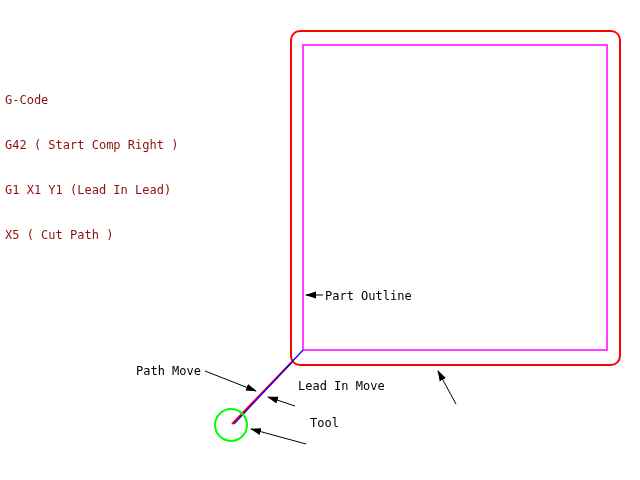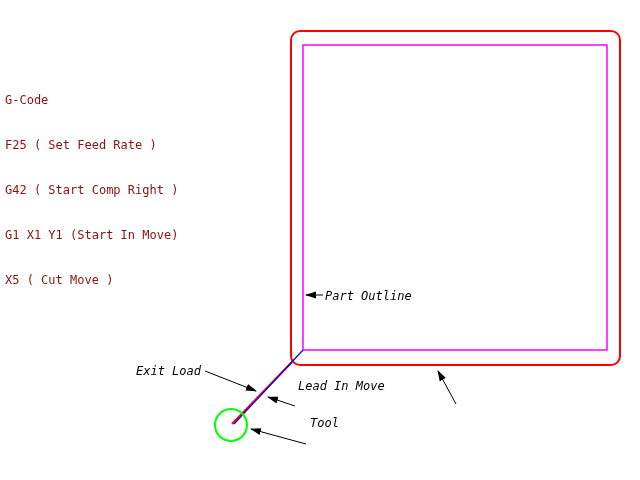--- a/index.html
+++ b/index.html
@@ -24,21 +24,20 @@
     position:absolute;left:5px;top:63px;
     font-size:12px;line-height:15px;
     color:var(--gcode-text);
     white-space:pre;
   }
   .label{
     position:absolute;
     font-size:12px;line-height:14px;
     color:var(--label-text);
     white-space:pre;
-    font-style:italic;
   }
   .lbl-part-outline{left:325px;top:289px;}
   .lbl-exit-move{left:136px;top:364px;}
   .lbl-lead-in{left:298px;top:379px;}
   .lbl-tool{left:310px;top:416px;}
   .lbl-comp-path{left:458px;top:402px;}
   .stroke-red{stroke:var(--compensated-path);stroke-width:2;fill:none;}
   .stroke-magenta{stroke:var(--part-outline);stroke-width:1.5;fill:none;}
   .stroke-blue{stroke:var(--lead-in);stroke-width:1.25;fill:none;}
   .stroke-green{stroke:var(--tool);stroke-width:2;fill:none;}
@@ -67,29 +66,28 @@
 
     <line x1="323" y1="295" x2="306" y2="295" class="arrow-line" marker-end="url(#arrowhead)"></line>
     <line x1="205" y1="371" x2="256" y2="391" class="arrow-line" marker-end="url(#arrowhead)"></line>
     <line x1="295" y1="406" x2="268" y2="397" class="arrow-line" marker-end="url(#arrowhead)"></line>
     <line x1="306" y1="444" x2="251" y2="429" class="arrow-line" marker-end="url(#arrowhead)"></line>
     <line x1="456" y1="404" x2="438" y2="371" class="arrow-line" marker-end="url(#arrowhead)"></line>
   </svg>
 
   <div class="gcode-block">
     <div>G-Code</div>
-    <div>F25 ( Set Feed Rate )</div>
     <div>G42 ( Start Comp Right )</div>
-    <div>G1 X1 Y1 (Start In Move)</div>
-    <div>X5 ( Cut Move )</div>
+    <div>G1 X1 Y1 (Lead In Lead)</div>
+    <div>X5 ( Cut Path )</div>
     
     
     
     
     
   </div>
 
   <div class="label lbl-part-outline">Part Outline</div>
-  <div class="label lbl-exit-move">Exit Load</div>
+  <div class="label lbl-exit-move">Path Move</div>
   <div class="label lbl-lead-in">Lead In Move</div>
   <div class="label lbl-tool">Tool</div>
 
 </div>
 
 </body></html>

